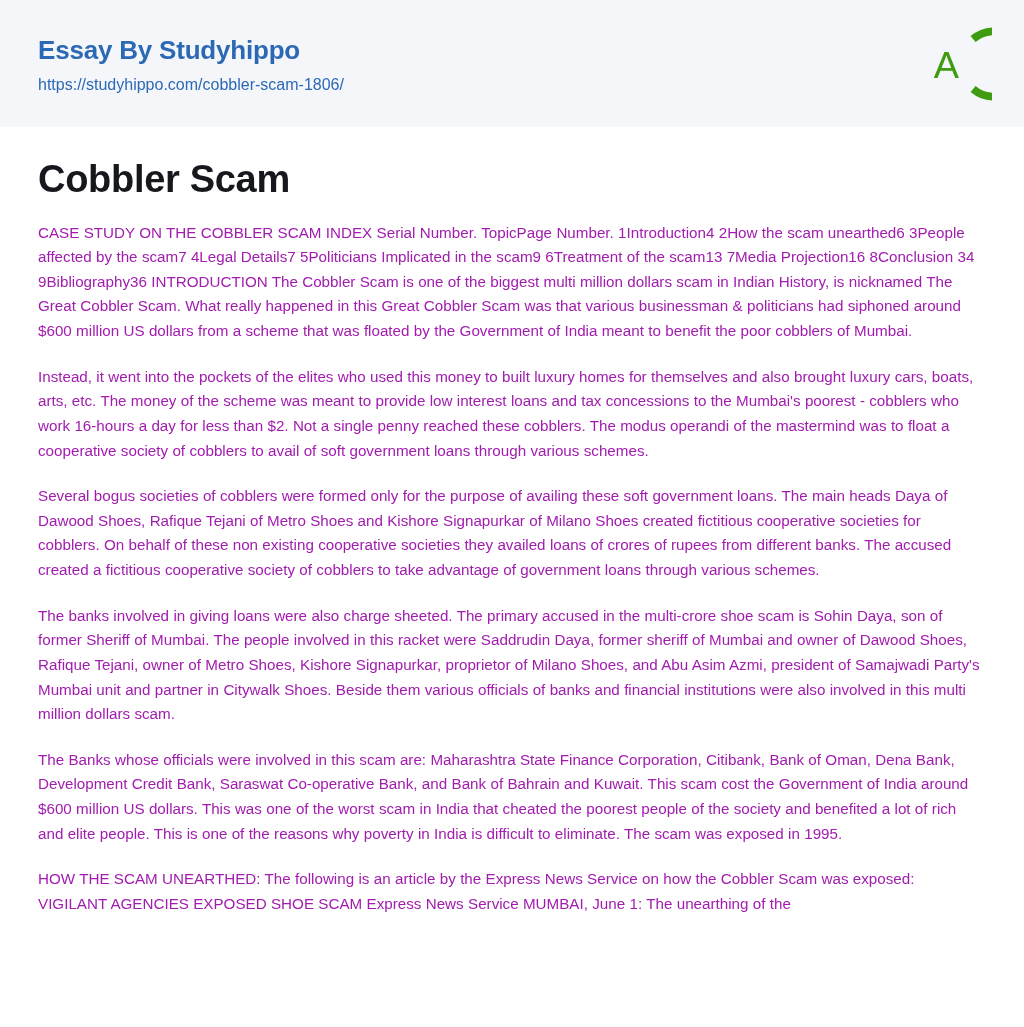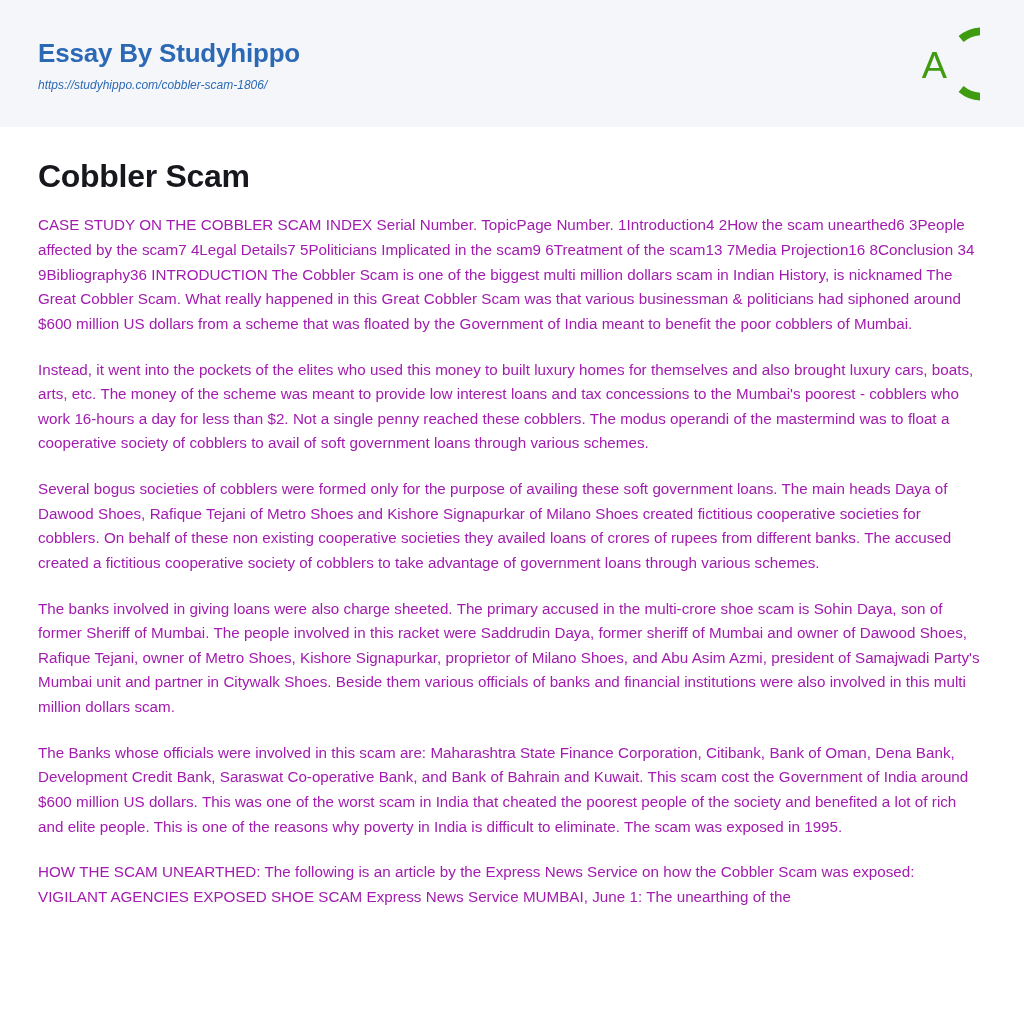--- a/index.html
+++ b/index.html
@@ -18,59 +18,58 @@
 
   
   .site-header {
     position: relative;
     width: 100%;
     height: 127px;
     background: #f4f6fa;
     display: flex;
     align-items: center;
     justify-content: space-between;
-    padding: 0 34px 0 38px;
+    padding: 0 22px 0 38px;
   }
   .brand-block {
     display: flex;
     flex-direction: column;
     justify-content: center;
     padding-top: 4px;
   }
   .brand-title {
     font-size: 26px;
     font-weight: 700;
     color: #2c69b5;
     letter-spacing: -0.2px;
     line-height: 1.15;
     margin: 0 0 9px 0;
     white-space: nowrap;
   }
   .brand-url {
-    font-size: 12px;
+    font-size: 16px;
     font-weight: 400;
     color: #2c69b5;
     line-height: 1.2;
     margin: 0;
     white-space: nowrap;
-    font-style: italic;
   }
   .brand-logo {
     width: 86px;
     height: 86px;
     display: block;
     margin-right: 10px;
   }
 
   
   .article {
     padding: 30px 44px 0 38px;
   }
   .article-title {
-    font-size: 32px;
+    font-size: 38px;
     font-weight: 700;
     color: #16181d;
     letter-spacing: -0.3px;
     line-height: 1.2;
     margin: 0 0 18px 0;
   }
   .article-body p {
     font-size: 15.2px;
     line-height: 1.62;
     color: #a21caf;

